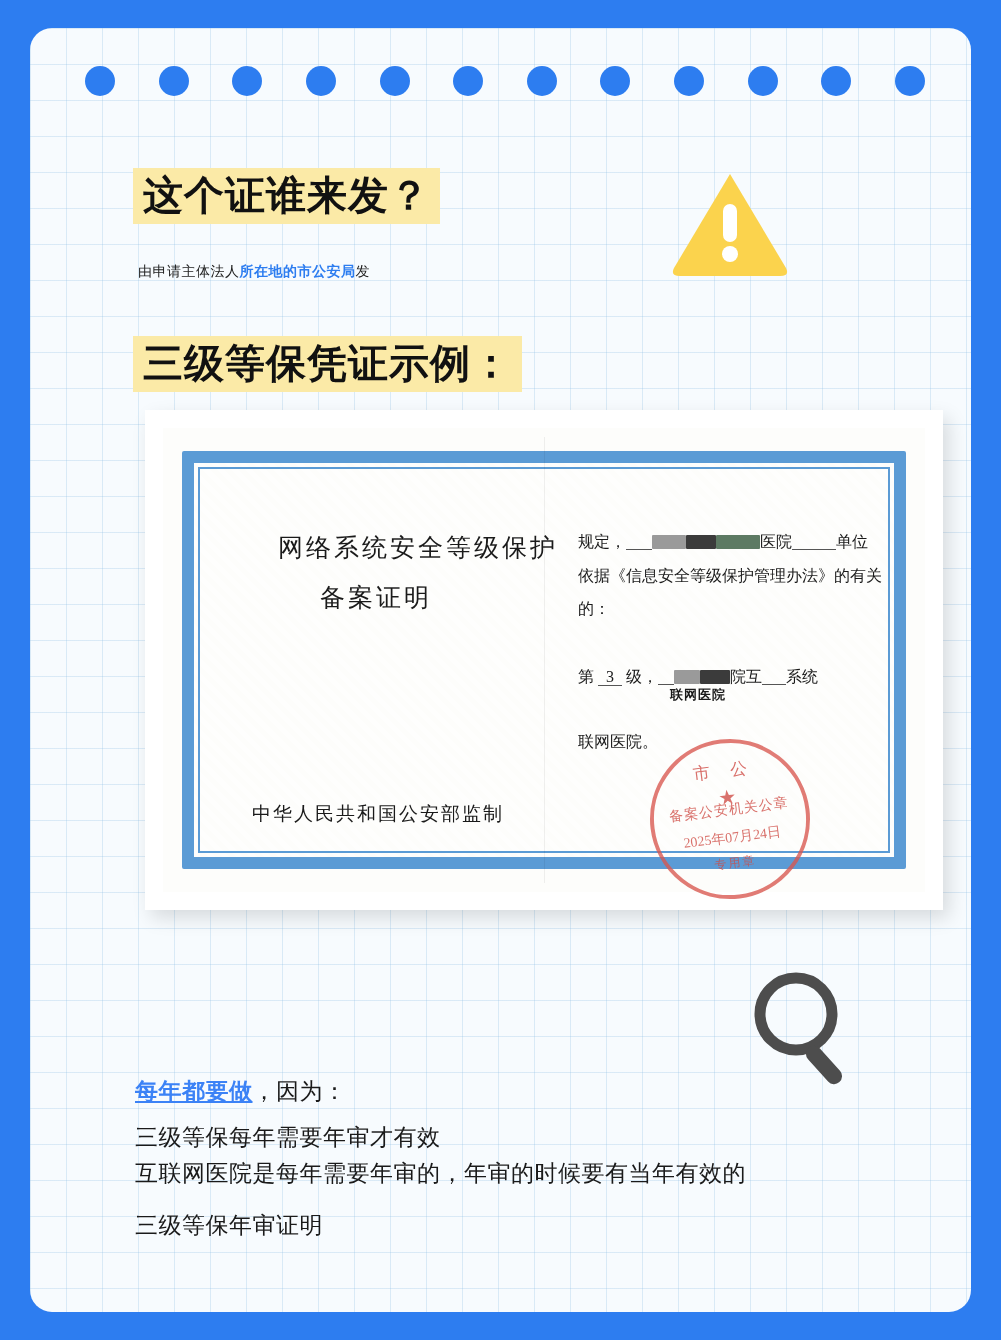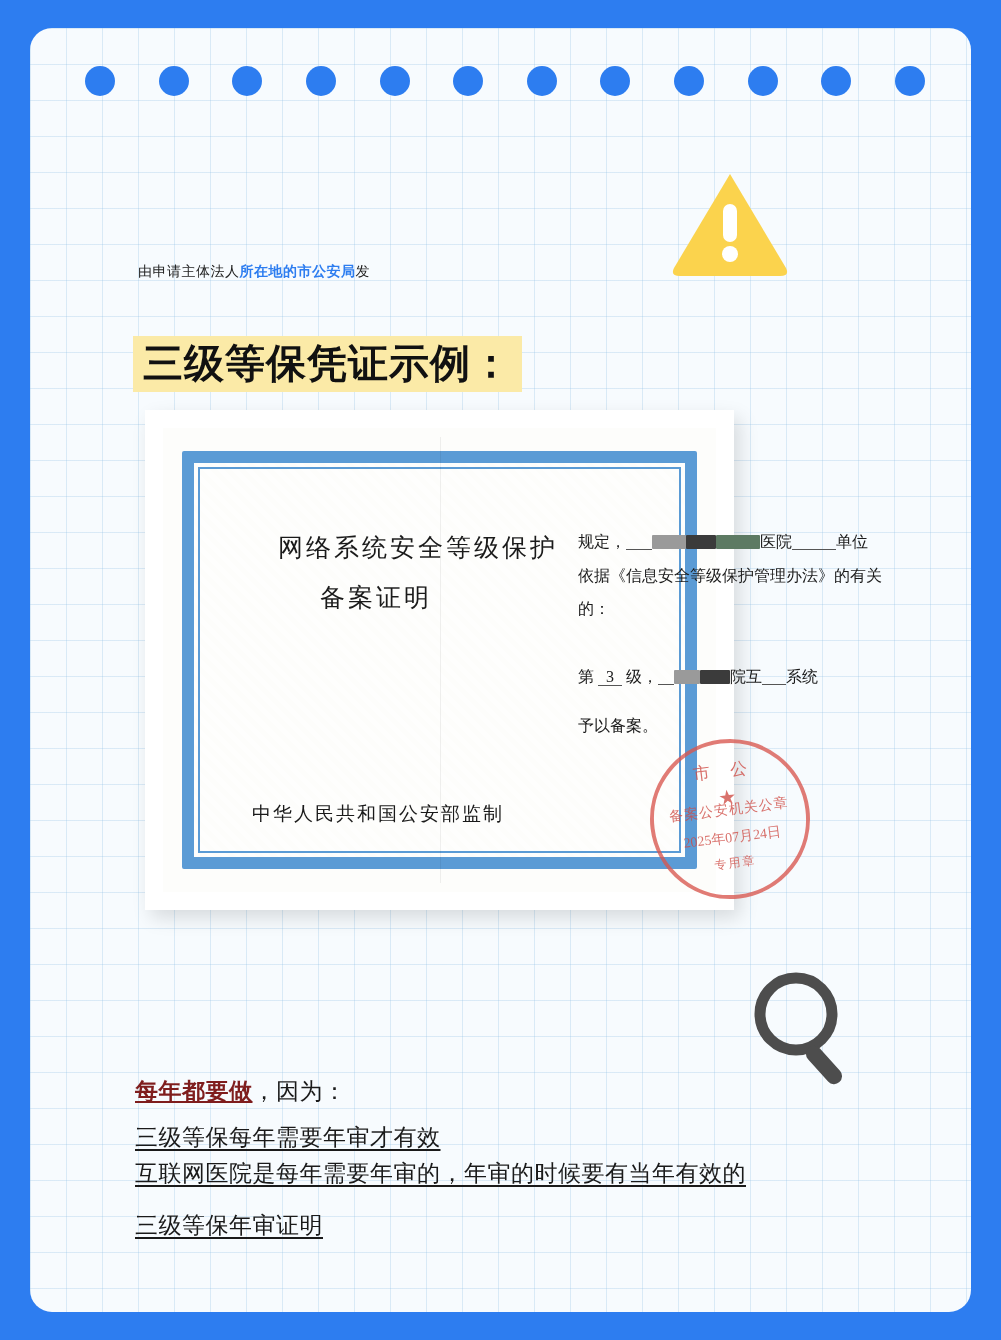--- a/index.html
+++ b/index.html
@@ -98,21 +98,21 @@
     top: 940px;
     width: 120px;
     height: 118px;
   }
 
   
   .cert-shadow {
     position: absolute;
     left: 115px;
     top: 382px;
-    width: 589px;
+    width: 798px;
     height: 500px;
     background: #ffffff;
     box-shadow: 6px 8px 18px rgba(0,0,0,0.13);
   }
   .cert-inner {
     position: absolute;
     left: 18px;
     top: 18px;
     right: 18px;
     bottom: 18px;
@@ -279,25 +279,25 @@
   }
 
   
   .bt {
     position: absolute;
     font-size: 23px;
     color: #1a1a1a;
     letter-spacing: 0.5px;
   }
   .bt .orange {
-    color: #7f1d1d;
+    color: #3b82f6;
     font-weight: bold;
     text-decoration: underline;
   }
-  .u { text-decoration: underline; text-underline-offset: 4px; }
+  .u { text-underline-offset: 4px; }
 </style>
 </head>
 <body>
 
 <div class="card">
   <div class="grid"></div>
 
   <div class="dots">
     <div class="dot"></div>
     <div class="dot"></div>
@@ -308,20 +308,23 @@
     <div class="dot"></div>
     <div class="dot"></div>
     <div class="dot"></div>
     <div class="dot"></div>
     <div class="dot"></div>
     <div class="dot"></div>
   </div>
 
   <div class="content">
 
+    <div class="h1-wrap" style="left:103px; top:140px;">
+      <span class="hl">这个证谁来发？</span>
+    </div>
 
     <div class="warn">
       <svg width="120" height="110" viewBox="0 0 120 110">
         <path d="M60 6 L116 100 Q120 108 110 108 L10 108 Q0 108 4 100 Z" fill="#fbd34d"></path>
         <rect x="53" y="36" width="14" height="38" rx="7" fill="#ffffff"></rect>
         <circle cx="60" cy="86" r="8" fill="#ffffff"></circle>
       </svg>
     </div>
 
     <div class="subtext" style="left:108px; top:235px;">
@@ -349,21 +352,22 @@
               <span>规定，</span><span class="uline" style="width:26px;"></span><span class="redact r-gray" style="width:34px;"></span><span class="redact r-dark" style="width:30px;"></span><span class="redact r-green" style="width:44px;"></span><span>医院</span><span class="uline" style="width:44px;"></span><span>单位</span>
             </div>
             <div class="line">依据《信息安全等级保护管理办法》的有关</div>
             <div class="line">的：</div>
             <div style="height:34px"></div>
             <div class="line">
               <span>第</span>
               <span style="border-bottom:1px solid #555; padding:0 8px;">3</span>
               <span>级，</span><span class="uline" style="width:16px;"></span><span class="redact r-gray" style="width:26px;"></span><span class="redact r-dark" style="width:30px;"></span><span>院互</span><span class="uline" style="width:24px;"></span><span>系统</span>
             </div>
-            <div class="line" style="margin-top:16px;">予以备案。</div>
+            <div class="small-lbl" style="margin-top:-12px; margin-left:92px;">联网医院</div>
+            <div class="line" style="margin-top:16px;">联网医院。</div>
           </div>
 
           <div class="stamp">
             <div class="s-top">市 公</div>
             <div class="s-star">★</div>
             <div class="s-mid">备案公安机关公章</div>
             <div class="s-date">2025年07月24日</div>
             <div class="s-bot">专用章</div>
           </div>
 

